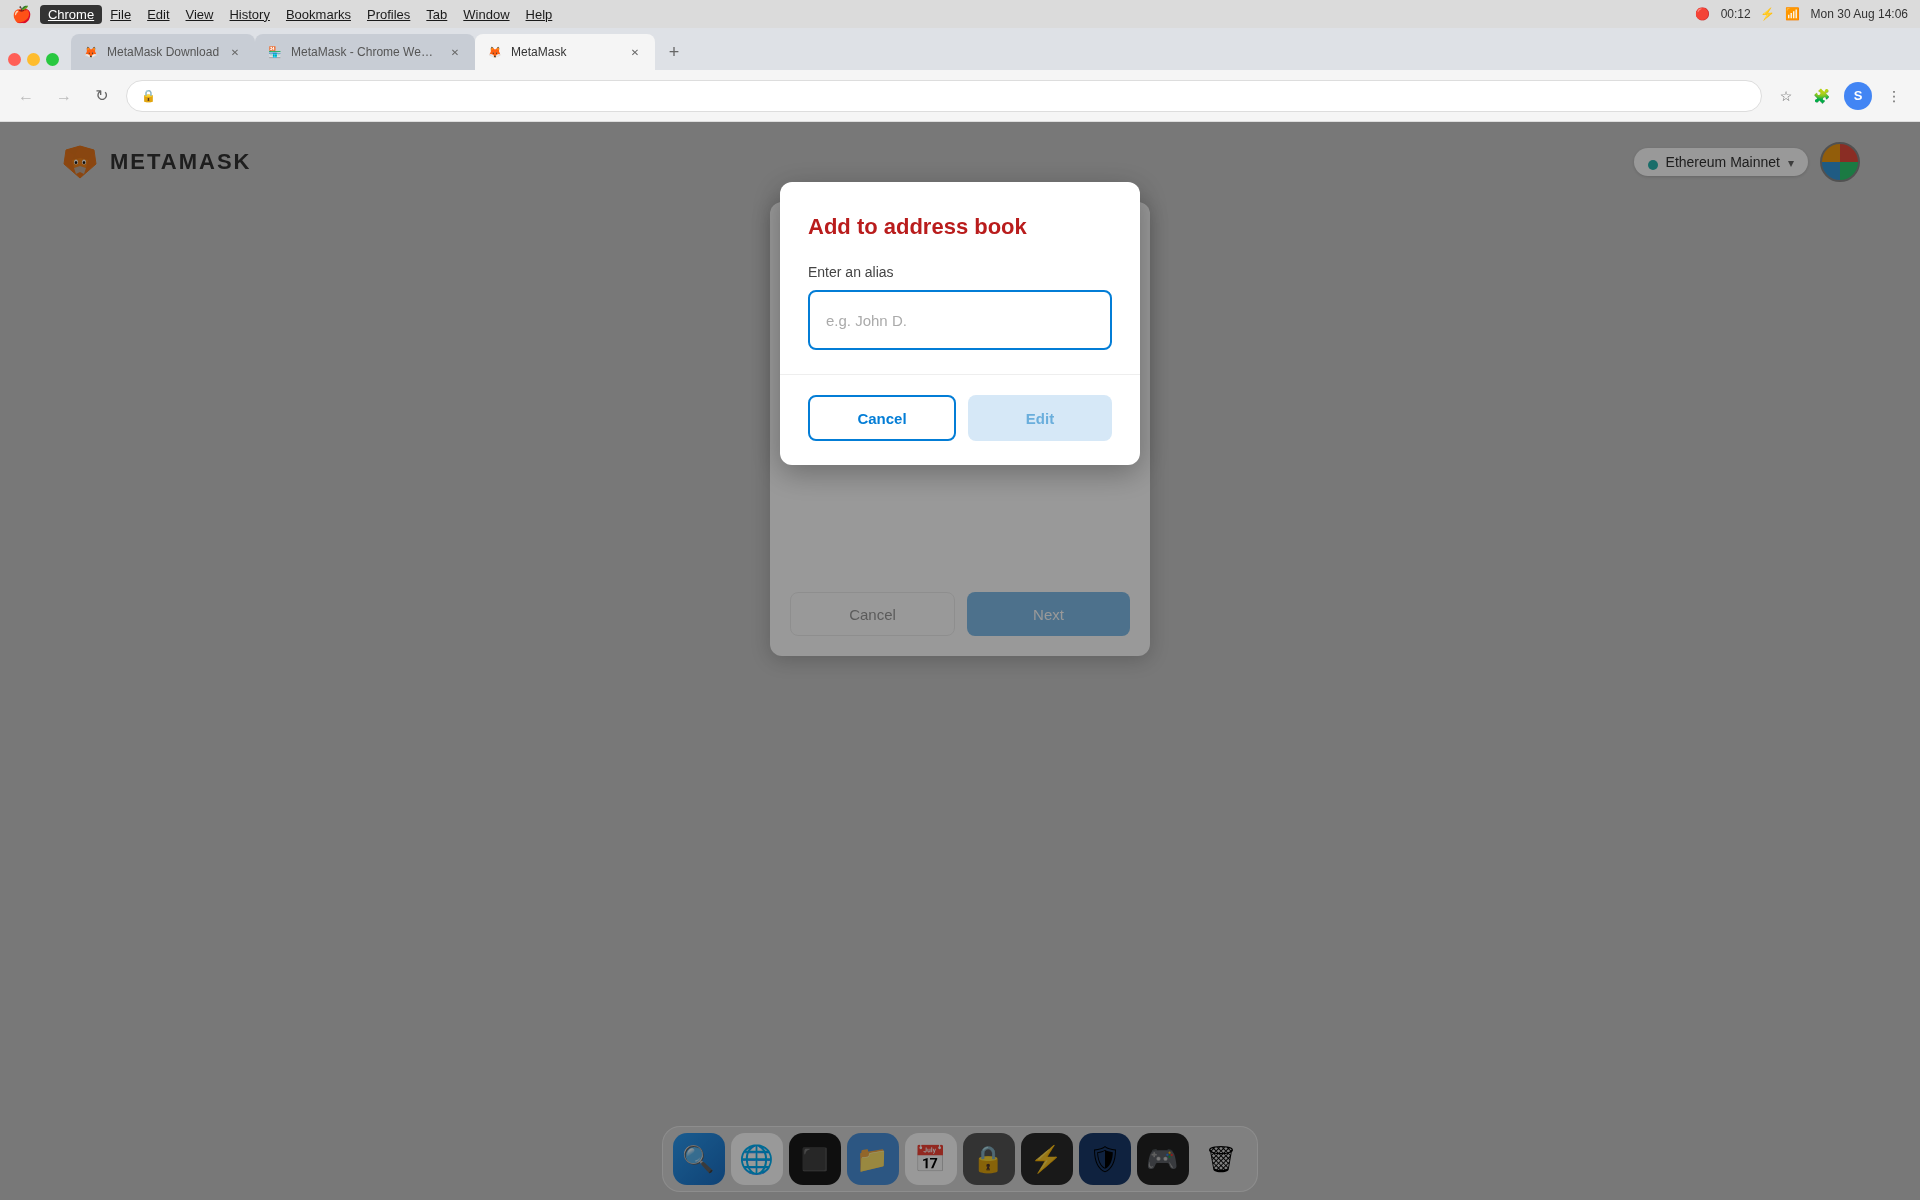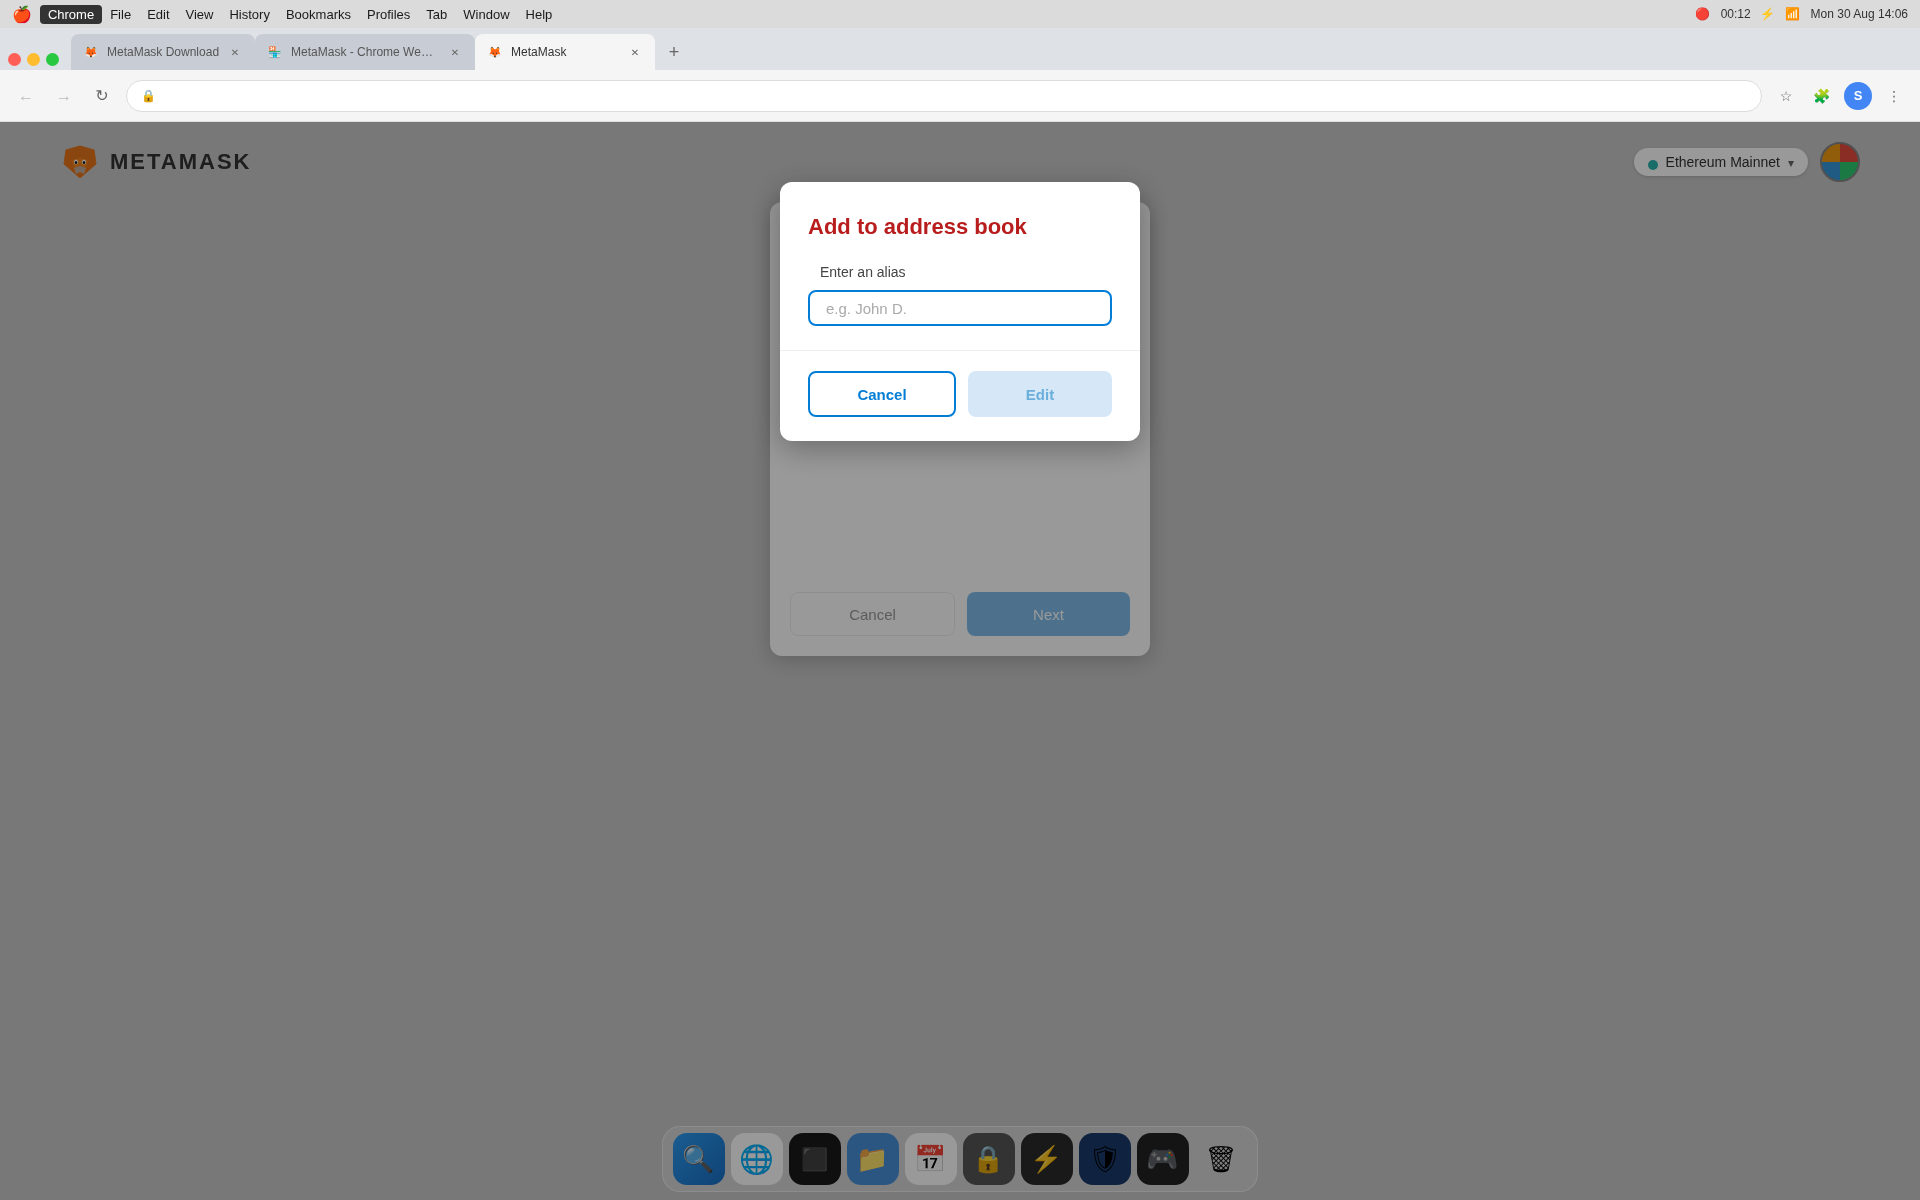--- a/index.html
+++ b/index.html
@@ -28,20 +28,21 @@
       font-size: 16px;
       margin-right: 8px;
       color: #333;
     }
     .menubar-item {
       font-size: 13px;
       color: #1a1a1a;
       padding: 2px 8px;
       border-radius: 4px;
       cursor: default;
+      text-decoration: underline;
     }
     .menubar-item.active {
       background: #333;
       color: white;
     }
     .menubar-right {
       margin-left: auto;
       display: flex;
       align-items: center;
       gap: 10px;
@@ -374,25 +375,24 @@
     .modal-title {
       font-size: 22px;
       font-weight: 700;
       color: #b91c1c;
       margin-bottom: 24px;
     }
     .modal-label {
       font-size: 14px;
       color: #444;
       margin-bottom: 10px;
-      margin-left: 12px;
     }
     .modal-input {
       width: 100%;
-      height: 36px;
+      height: 60px;
       border: 2px solid #037dd6;
       border-radius: 8px;
       padding: 0 16px;
       font-size: 15px;
       color: #999;
       outline: none;
       background: white;
     }
     .modal-input::placeholder {
       color: #aaa;

